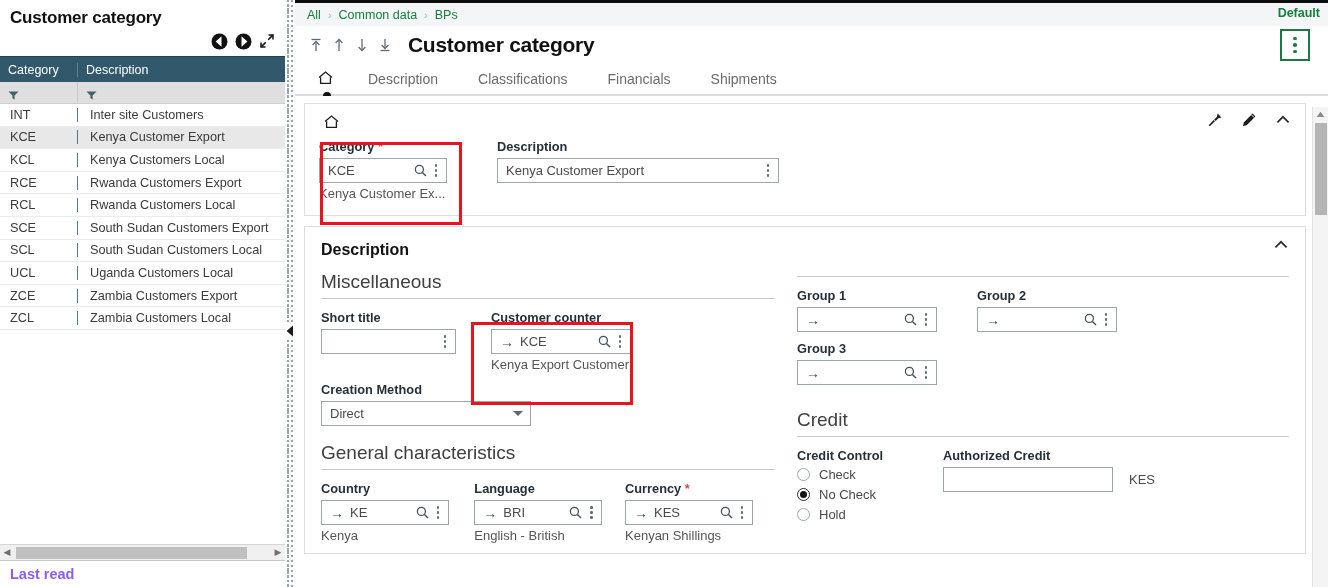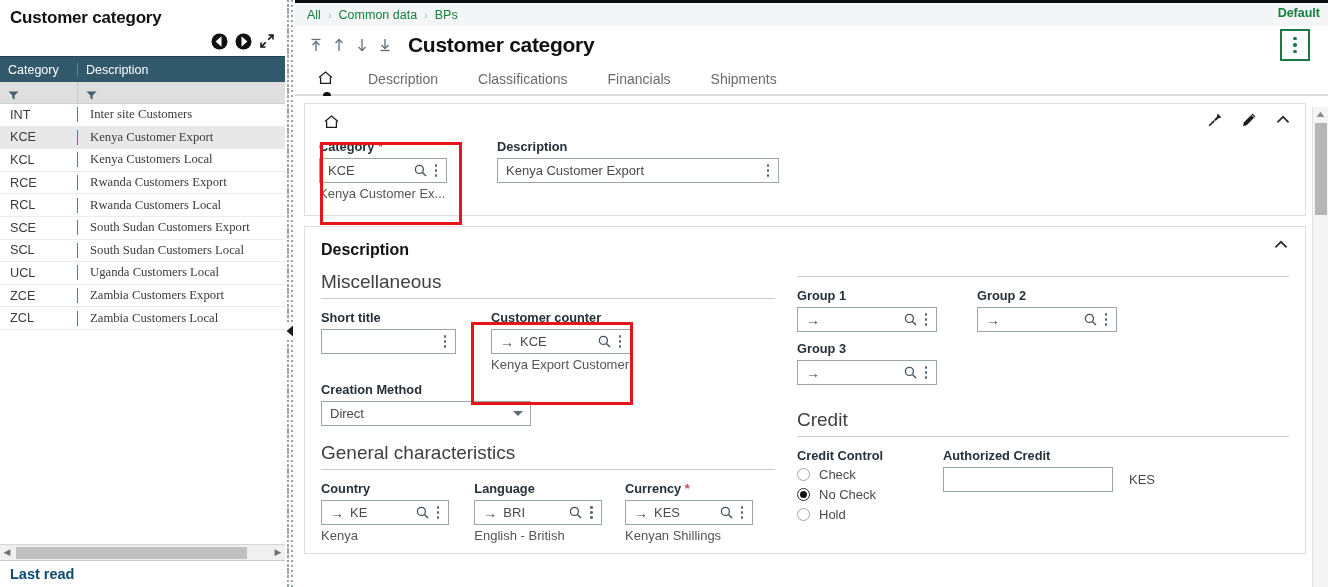--- a/index.html
+++ b/index.html
@@ -52,36 +52,36 @@
   .funnel { width: 11px; height: 9px; display:block; }
 
   .grid-body { flex: 0 0 auto; }
   .grid-row {
     display: flex; height: 22.6px; align-items: center;
     border-bottom: 1px solid #ececec;
     font-size: 12.7px; color: #3a3a3a;
   }
   .grid-row.sel { background: #e8e8e8; }
   .grid-row .cell { padding: 0 0 0 10px; overflow: hidden; white-space: nowrap; }
-  .grid-row .col-desc { padding-left: 12px; font-family: Liberation Serif, serif; }
+  .grid-row .col-desc { padding-left: 12px; }
 
   .grid-filler { flex: 1 1 auto; background: #fff; }
 
   .lp-hscroll {
     height: 16px; background: #f0f0f0; border-top: 1px solid #d6d6d6;
     display: flex; align-items: center; position: relative;
   }
   .hs-arrow { width: 14px; text-align: center; color: #707070; font-size: 9px; line-height: 1; }
   .hs-track { flex: 1 1 auto; height: 12px; position: relative; }
   .hs-thumb { position: absolute; left: 2px; top: 0; width: 90%; height: 12px; background: #c0c0c0; }
 
   .lp-footer {
     height: 27px; border-top: 1px solid #c9c9c9;
     display: flex; align-items: center; padding-left: 10px;
-    font-size: 14.5px; font-weight: bold; color: #0c4a6e; background: #fff;
+    font-size: 14.5px; font-weight: bold; color: #8b5cf6; background: #fff;
   }
 
   
   .divider {
     width: 10px; height: 587px; position: relative;
     background:
       repeating-linear-gradient(to bottom, #9aa7ad 0 2px, transparent 2px 4px);
     background-size: 2px 4px;
     background-repeat: repeat-y;
     background-position: 2px 0, 6px 0;

